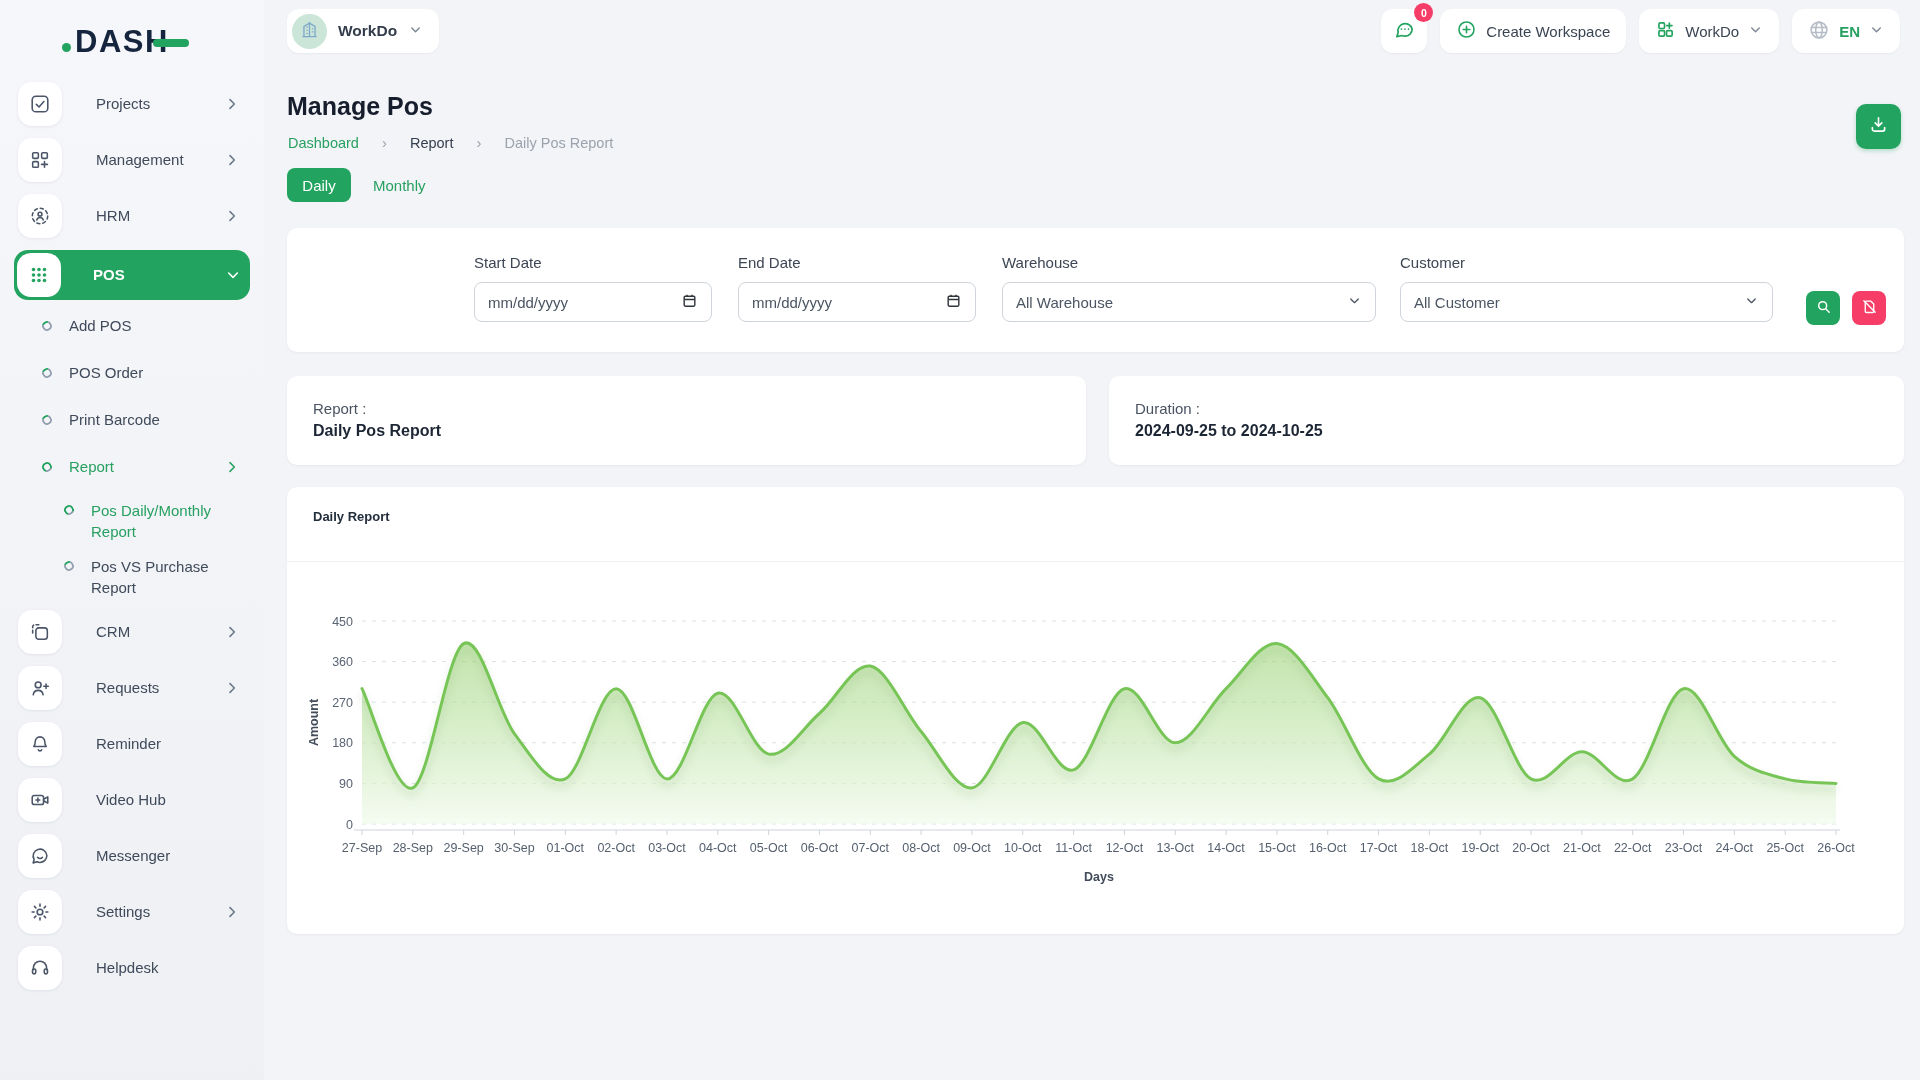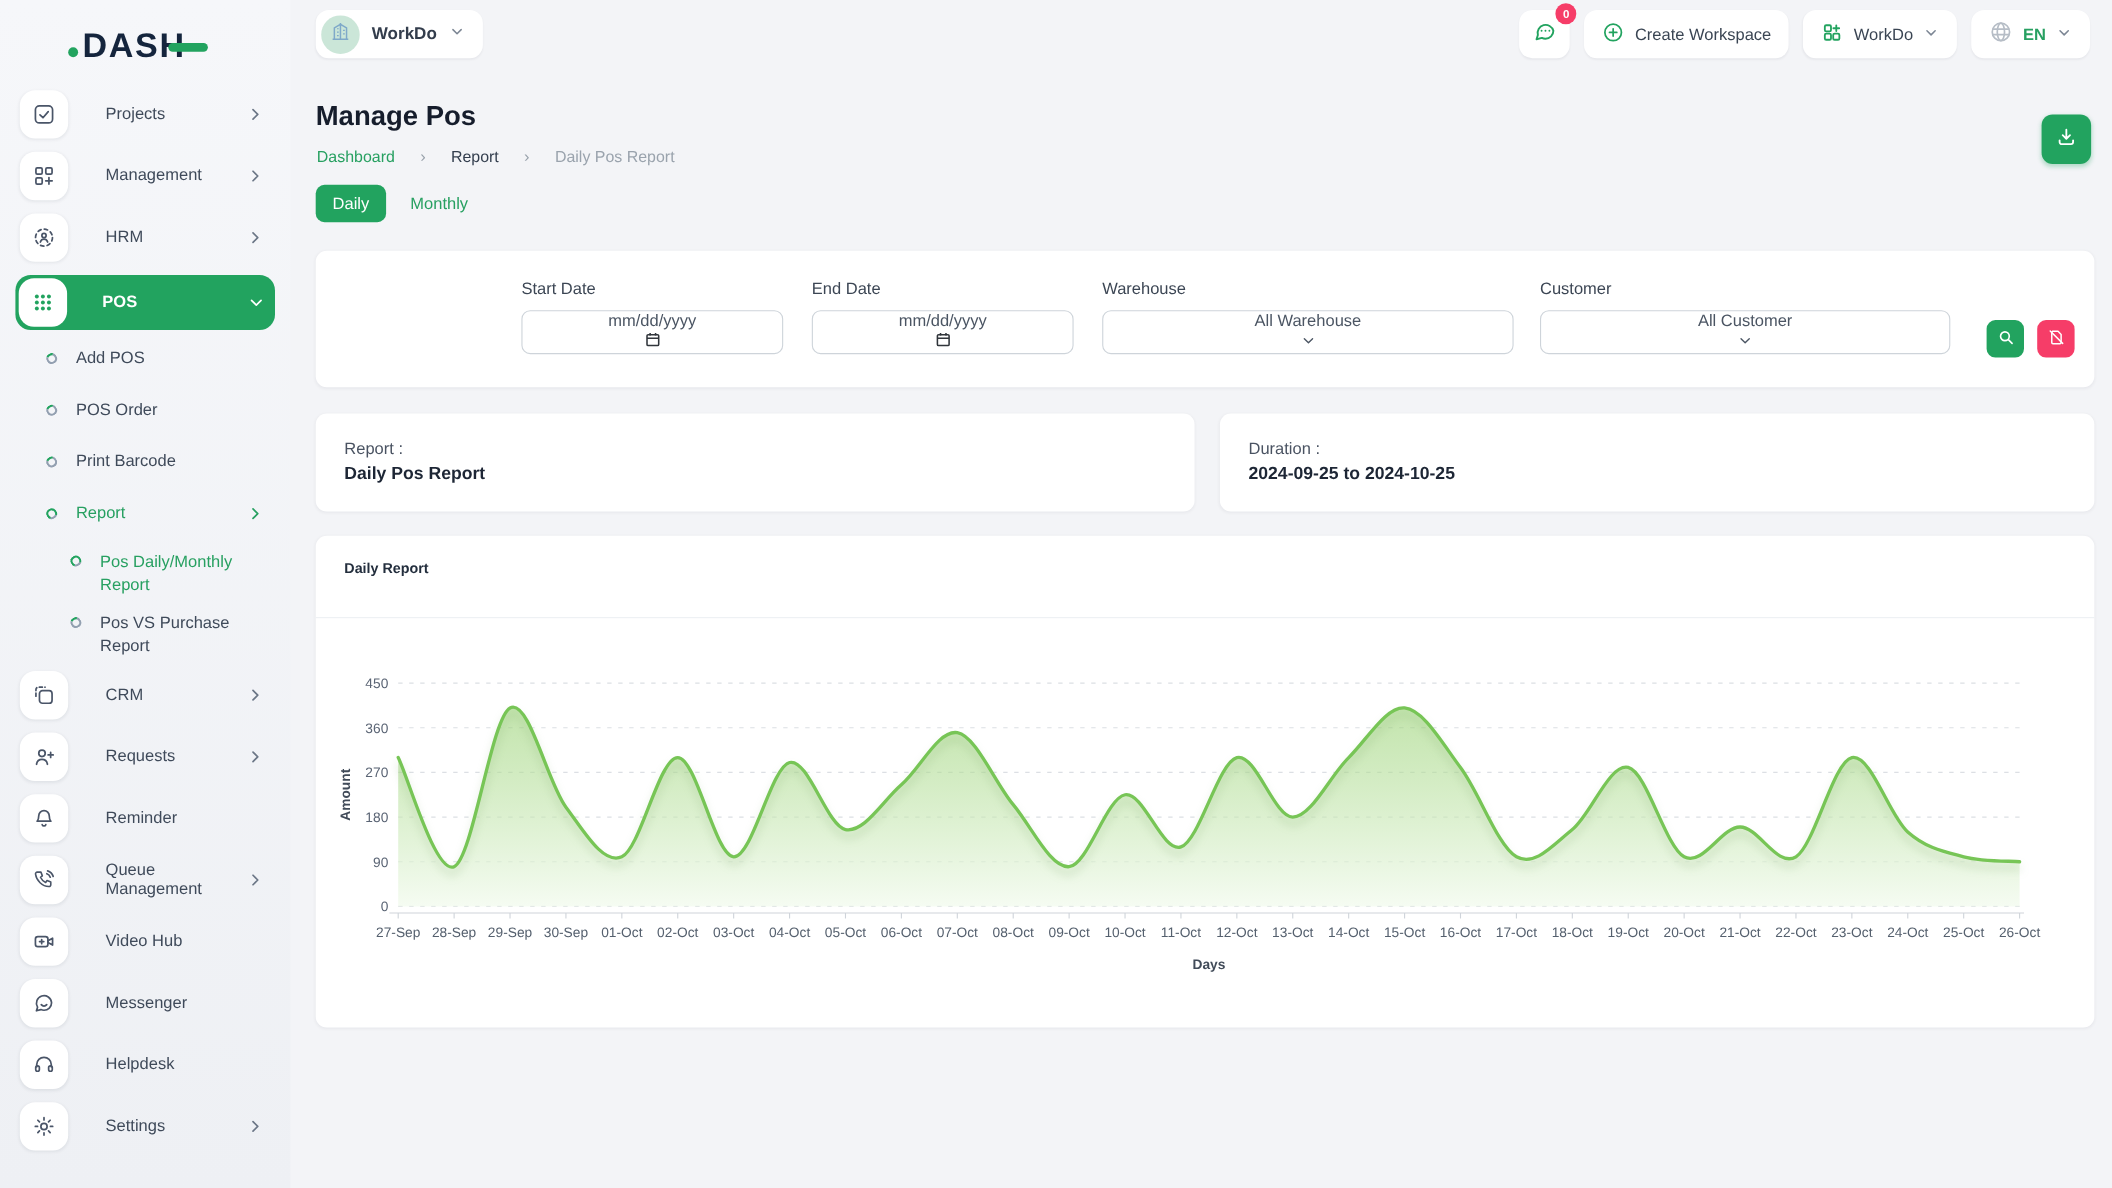--- a/index.html
+++ b/index.html
@@ -56,21 +56,21 @@
     display:flex; align-items:center; justify-content:center; cursor:pointer; box-shadow:0 2px 4px rgba(34,163,95,.3); }
   .tabs { position:absolute; left:287px; top:168px; display:flex; align-items:center; gap:22px; }
   .tab-daily { background:#22a35f; color:#fff; border-radius:8px; width:64px; height:34px; display:flex; align-items:center; justify-content:center; font-size:15px; font-weight:500; cursor:pointer;}
   .tab-monthly { color:#27a061; font-size:15px; font-weight:500; cursor:pointer; }
   
   .card { position:absolute; background:#fff; border-radius:10px; box-shadow:0 1px 3px rgba(16,24,40,.05); }
   .filter-card { left:287px; top:228px; width:1617px; height:124px; }
   .f-col { position:absolute; top:26px; }
   .f-label { font-size:15px; color:#3c4654; margin-bottom:11px; }
   .input { height:40px; border:1px solid #ced4da; border-radius:8px; background:#fff; display:flex; align-items:center;
-    padding:0 13px; font-size:15px; color:#4b5563; justify-content:space-between; cursor:pointer;flex-direction:column; }
+    padding:0 13px; font-size:15px; color:#4b5563; justify-content:space-between; cursor:pointer; }
   .f-btns { position:absolute; left:1519px; top:63px; display:flex; gap:12px; }
   .sq-btn { width:34px; height:34px; border-radius:8px; display:flex; align-items:center; justify-content:center; border:none; cursor:pointer; }
   .sq-green { background:#22a35f; }
   .sq-pink { background:#f63d68; }
   .info1 { left:287px; top:376px; width:799px; height:89px; }
   .info2 { left:1109px; top:376px; width:795px; height:89px; }
   .info-label { position:absolute; left:26px; top:24px; font-size:15px; color:#4a5362; }
   .info-value { position:absolute; left:26px; top:46px; font-size:16px; font-weight:700; color:#1d2635; }
   .chart-card { left:287px; top:487px; width:1617px; height:447px; }
   .chart-title { position:absolute; left:26px; top:22px; font-size:13px; font-weight:700; color:#232e3d; }
@@ -216,73 +216,59 @@
           <svg width="22" height="22" viewBox="0 0 24 24" fill="none" stroke="#4a5568" stroke-width="1.7" stroke-linecap="round" stroke-linejoin="round">
             <path d="M12 4.2a5.2 5.2 0 0 1 5.2 5.2c0 3.2.8 4.4 1.6 5.4H5.2c.8-1 1.6-2.2 1.6-5.4A5.2 5.2 0 0 1 12 4.2z"></path>
             <path d="M10.2 18.2a1.9 1.9 0 0 0 3.6 0"></path>
           </svg>
         </span>
         <span class="nav-label">Reminder</span>
       </div>
       <div class="nav-item">
         <span class="icon-tile">
           <svg width="22" height="22" viewBox="0 0 24 24" fill="none" stroke="#4a5568" stroke-width="1.7" stroke-linecap="round" stroke-linejoin="round">
-            <path d="M6 4.5h3l1.5 4-2 1.5a11 11 0 0 0 5.5 5.5l1.5-2 4 1.5v3a1.8 1.8 0 0 1-2 1.8C10.5 19.9 4.1 13.5 3.2 6.5A1.8 1.8 0 0 1 5 4.5z" transform="translate(.6 0) scale(.93)"></path>
-            <path d="M14.8 5.8a5.5 5.5 0 0 1 3.4 3.4M15.6 2.9a8.6 8.6 0 0 1 5.5 5.5"></path>
-          </svg>
-        </span>
-        <span class="nav-label">Queue Management</span>
-        <span class="nav-chev">
-          <svg width="16" height="16" viewBox="0 0 24 24" fill="none" stroke="#6b7686" stroke-width="2.3" stroke-linecap="round" stroke-linejoin="round">
-            <polyline points="9,5.5 15.5,12 9,18.5"></polyline>
-          </svg>
-        </span>
-      </div>
-      <div class="nav-item">
-        <span class="icon-tile">
-          <svg width="22" height="22" viewBox="0 0 24 24" fill="none" stroke="#4a5568" stroke-width="1.7" stroke-linecap="round" stroke-linejoin="round">
             <rect x="3.5" y="7" width="12.4" height="10" rx="2.4"></rect>
             <path d="M15.9 11.2l4.6-2.6v6.8l-4.6-2.6z"></path>
             <path d="M9.7 9.9v4.2M7.6 12h4.2"></path>
           </svg>
         </span>
         <span class="nav-label">Video Hub</span>
       </div>
       <div class="nav-item">
         <span class="icon-tile">
           <svg width="22" height="22" viewBox="0 0 24 24" fill="none" stroke="#4a5568" stroke-width="1.7" stroke-linecap="round" stroke-linejoin="round">
             <path d="M19.5 11.5a7.5 7.5 0 0 1-7.5 7.5c-1.1 0-2.2-.2-3.1-.65L4.5 19.5l1.1-3.6a7.5 7.5 0 1 1 13.9-4.4z"></path>
             <path d="M9.3 13.4c.7.9 1.7 1.4 2.7 1.4s2-.5 2.7-1.4"></path>
           </svg>
         </span>
         <span class="nav-label">Messenger</span>
       </div>
       <div class="nav-item">
         <span class="icon-tile">
           <svg width="22" height="22" viewBox="0 0 24 24" fill="none" stroke="#4a5568" stroke-width="1.7" stroke-linecap="round" stroke-linejoin="round">
+            <circle cx="12" cy="12" r="3.1"></circle>
+            <path d="M12 3.4v2.2M12 18.4v2.2M3.4 12h2.2M18.4 12h2.2M5.9 5.9l1.6 1.6M16.5 16.5l1.6 1.6M18.1 5.9l-1.6 1.6M7.5 16.5l-1.6 1.6"></path>
+          </svg>
+        </span>
+        <span class="nav-label">Settings</span>
+        <span class="nav-chev">
+          <svg width="16" height="16" viewBox="0 0 24 24" fill="none" stroke="#6b7686" stroke-width="2.3" stroke-linecap="round" stroke-linejoin="round">
+            <polyline points="9,5.5 15.5,12 9,18.5"></polyline>
+          </svg>
+        </span>
+      </div>
+      <div class="nav-item">
+        <span class="icon-tile">
+          <svg width="22" height="22" viewBox="0 0 24 24" fill="none" stroke="#4a5568" stroke-width="1.7" stroke-linecap="round" stroke-linejoin="round">
             <path d="M4.8 14v-2.2a7.2 7.2 0 0 1 14.4 0V14"></path>
             <rect x="3.8" y="13" width="3.6" height="5.4" rx="1.7"></rect>
             <rect x="16.6" y="13" width="3.6" height="5.4" rx="1.7"></rect>
           </svg>
         </span>
         <span class="nav-label">Helpdesk</span>
-      </div>
-      <div class="nav-item">
-        <span class="icon-tile">
-          <svg width="22" height="22" viewBox="0 0 24 24" fill="none" stroke="#4a5568" stroke-width="1.7" stroke-linecap="round" stroke-linejoin="round">
-            <circle cx="12" cy="12" r="3.1"></circle>
-            <path d="M12 3.4v2.2M12 18.4v2.2M3.4 12h2.2M18.4 12h2.2M5.9 5.9l1.6 1.6M16.5 16.5l1.6 1.6M18.1 5.9l-1.6 1.6M7.5 16.5l-1.6 1.6"></path>
-          </svg>
-        </span>
-        <span class="nav-label">Settings</span>
-        <span class="nav-chev">
-          <svg width="16" height="16" viewBox="0 0 24 24" fill="none" stroke="#6b7686" stroke-width="2.3" stroke-linecap="round" stroke-linejoin="round">
-            <polyline points="9,5.5 15.5,12 9,18.5"></polyline>
-          </svg>
-        </span>
       </div>
     </div>
 </div>
 
 <div class="pill ws-switch">
   <span class="ws-avatar">
     <span>
       <svg width="19" height="19" viewBox="0 0 24 24" fill="none" stroke="#7fa9c9" stroke-width="1.7">
         <path d="M5 21V8l7-4v17M12 21V4l7 4v13M3 21h18"></path>
         <path d="M8 9h2M8 13h2M8 17h2M15 11h2M15 15h2" stroke-width="1.4"></path>

